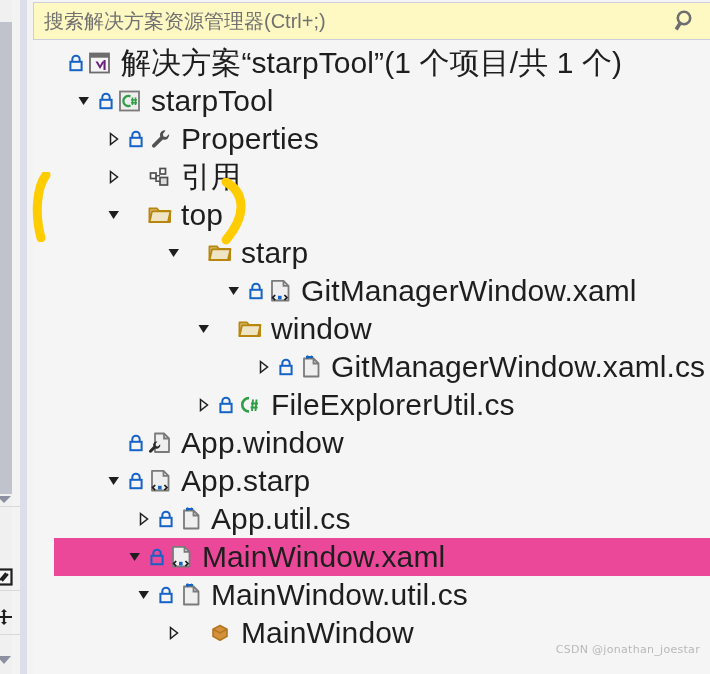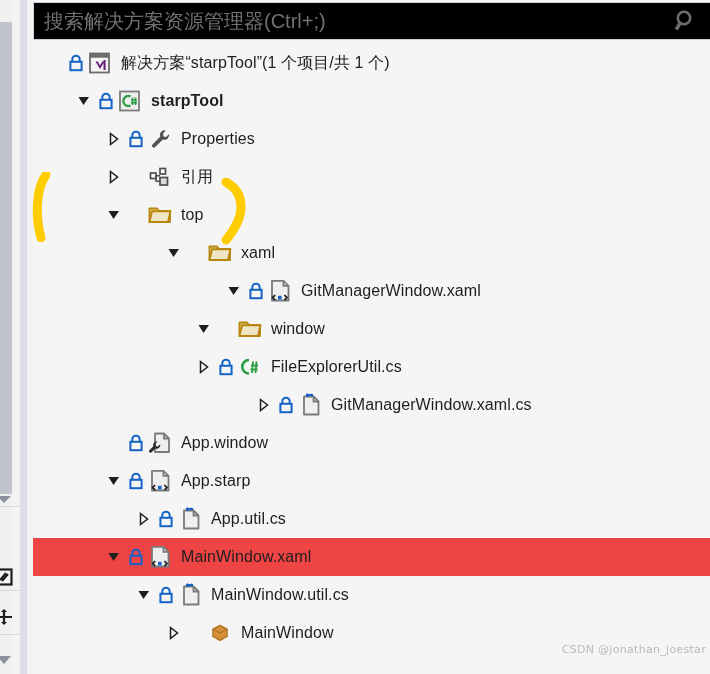--- a/index.html
+++ b/index.html
@@ -64,21 +64,21 @@
     left: 0; width: 20px; height: 1px;
     background: #d9d9d9;
   }
 
   
   .search-bar {
     position: absolute;
     left: 33px; top: 2px;
     width: 677px;
     height: 38px;
-    background: #000000;
+    background: #fef9c3;
     border: 1px solid #cccedb;
     border-right: none;
     box-sizing: border-box;
     display: flex;
     align-items: center;
   }
   .search-input {
     flex: 1 1 auto;
     border: none;
     outline: none;
@@ -110,21 +110,21 @@
     background: #f5f5f5;
     overflow: hidden;
   }
   .tree-row {
     position: relative;
     height: 38px;
     display: flex;
     align-items: center;
     white-space: nowrap;
   }
-  .tree-row.selected { background: #ef4444; }
+  .tree-row.selected { background: #ec4899; margin-left: 21px; }
 
   .indent { flex: 0 0 auto; }
 
   .expander {
     flex: 0 0 auto;
     width: 26px;
     height: 38px;
     display: flex;
     align-items: center;
     justify-content: center;
@@ -145,39 +145,39 @@
   .node-icon {
     flex: 0 0 auto;
     width: 30px;
     height: 38px;
     display: flex;
     align-items: center;
     justify-content: center;
   }
   .node-label {
     flex: 0 0 auto;
-    font-size: 16px;
+    font-size: 30px;
     color: #1e1e1e;
     padding-left: 6px;
     letter-spacing: 0.1px;
     text-align: center;
   }
-  .node-label.bold { font-weight: bold; }
+  .node-label.bold { font-weight: normal; }
 
   
   .annot {
     position: absolute;
     pointer-events: none;
   }
   .annot svg { display: block; }
 
   
   .watermark {
     position: absolute;
-    right: 4px;
+    right: 10px;
     bottom: 18px;
     font-size: 11px;
     color: #b9b9b9;
     font-family: "DejaVu Sans", sans-serif;
     letter-spacing: 0.3px;
   }
 </style>
 </head>
 <body>
 
@@ -345,21 +345,21 @@
             <path d="M4.3 8 L4.3 5.4 a3.7 3.7 0 0 1 7.4 0 L11.7 8" fill="none" stroke="#1663c7" stroke-width="2"></path>
             <rect x="2.4" y="7.8" width="11.2" height="8.4" fill="none" stroke="#1663c7" stroke-width="2"></rect>
           </svg>
         </div>
         <div class="node-icon">
           <svg width="26" height="26" viewBox="0 0 26 26">
             <path d="M2.5 6.5 L10 6.5 L12 9 L23 9 L23 20 L2.5 20 Z" fill="#e3d5a8" stroke="#b8860b" stroke-width="1.9" stroke-linejoin="round"></path>
             <path d="M5 9.2 L23.5 9.2 L21 20 L2.5 20 Z" fill="#efe5c4" stroke="#b8860b" stroke-width="1.9" stroke-linejoin="round"></path>
           </svg>
         </div>
-        <div class="node-label">xaml</div>
+        <div class="node-label">starp</div>
       </div>
       <div class="tree-row">
         <div class="indent" style="width: 188px;"></div>
         <div class="expander">
           <svg width="14" height="14" viewBox="0 0 14 14">
             <path d="M1.5 3 L12 3 L6.5 11 Z" fill="#1e1e1e"></path>
           </svg>
         </div>
         <div class="lock">
           <svg width="16" height="18" viewBox="0 0 16 18">
@@ -393,41 +393,20 @@
         </div>
         <div class="node-icon">
           <svg width="26" height="26" viewBox="0 0 26 26">
             <path d="M2.5 6.5 L10 6.5 L12 9 L23 9 L23 20 L2.5 20 Z" fill="#e3d5a8" stroke="#b8860b" stroke-width="1.9" stroke-linejoin="round"></path>
             <path d="M5 9.2 L23.5 9.2 L21 20 L2.5 20 Z" fill="#efe5c4" stroke="#b8860b" stroke-width="1.9" stroke-linejoin="round"></path>
           </svg>
         </div>
         <div class="node-label">window</div>
       </div>
       <div class="tree-row">
-        <div class="indent" style="width: 158px;"></div>
-        <div class="expander">
-          <svg width="14" height="14" viewBox="0 0 14 14">
-            <path d="M3.5 1.5 L10.5 7 L3.5 12.5 Z" fill="none" stroke="#1e1e1e" stroke-width="1.5"></path>
-          </svg>
-        </div>
-        <div class="lock">
-          <svg width="16" height="18" viewBox="0 0 16 18">
-            <path d="M4.3 8 L4.3 5.4 a3.7 3.7 0 0 1 7.4 0 L11.7 8" fill="none" stroke="#1663c7" stroke-width="2"></path>
-            <rect x="2.4" y="7.8" width="11.2" height="8.4" fill="none" stroke="#1663c7" stroke-width="2"></rect>
-          </svg>
-        </div>
-        <div class="node-icon">
-          <svg width="26" height="26" viewBox="0 0 26 26">
-            <path d="M12 6 A6.2 6.2 0 1 0 12 19.5" fill="none" stroke="#2f9e44" stroke-width="2.6"></path>
-            <path d="M16 7.5 L15 19 M19.5 7.5 L18.5 19 M14 11.5 L21 11.5 M13.6 15.5 L20.6 15.5" stroke="#2f9e44" stroke-width="1.9"></path>
-          </svg>
-        </div>
-        <div class="node-label">FileExplorerUtil.cs</div>
-      </div>
-      <div class="tree-row">
         <div class="indent" style="width: 218px;"></div>
         <div class="expander">
           <svg width="14" height="14" viewBox="0 0 14 14">
             <path d="M3.5 1.5 L10.5 7 L3.5 12.5 Z" fill="none" stroke="#1e1e1e" stroke-width="1.5"></path>
           </svg>
         </div>
         <div class="lock">
           <svg width="16" height="18" viewBox="0 0 16 18">
             <path d="M4.3 8 L4.3 5.4 a3.7 3.7 0 0 1 7.4 0 L11.7 8" fill="none" stroke="#1663c7" stroke-width="2"></path>
             <rect x="2.4" y="7.8" width="11.2" height="8.4" fill="none" stroke="#1663c7" stroke-width="2"></rect>
@@ -435,20 +414,41 @@
         </div>
         <div class="node-icon">
           <svg width="26" height="26" viewBox="0 0 26 26">
             <path d="M7 4.5 L16.5 4.5 L21.5 9.5 L21.5 22.5 L7 22.5 Z" fill="#efefef" stroke="#7a7a7a" stroke-width="1.8" stroke-linejoin="round"></path>
             <path d="M16.5 4.5 L16.5 9.5 L21.5 9.5" fill="none" stroke="#7a7a7a" stroke-width="1.8"></path>
             <path d="M10.5 5 L10.5 1.5 M9 3 L16 3" stroke="#1663c7" stroke-width="1.9"></path>
             <path d="M14 1.2 L16.6 3 L14 4.8 Z" fill="#1663c7"></path>
           </svg>
         </div>
         <div class="node-label">GitManagerWindow.xaml.cs</div>
+      </div>
+      <div class="tree-row">
+        <div class="indent" style="width: 158px;"></div>
+        <div class="expander">
+          <svg width="14" height="14" viewBox="0 0 14 14">
+            <path d="M3.5 1.5 L10.5 7 L3.5 12.5 Z" fill="none" stroke="#1e1e1e" stroke-width="1.5"></path>
+          </svg>
+        </div>
+        <div class="lock">
+          <svg width="16" height="18" viewBox="0 0 16 18">
+            <path d="M4.3 8 L4.3 5.4 a3.7 3.7 0 0 1 7.4 0 L11.7 8" fill="none" stroke="#1663c7" stroke-width="2"></path>
+            <rect x="2.4" y="7.8" width="11.2" height="8.4" fill="none" stroke="#1663c7" stroke-width="2"></rect>
+          </svg>
+        </div>
+        <div class="node-icon">
+          <svg width="26" height="26" viewBox="0 0 26 26">
+            <path d="M12 6 A6.2 6.2 0 1 0 12 19.5" fill="none" stroke="#2f9e44" stroke-width="2.6"></path>
+            <path d="M16 7.5 L15 19 M19.5 7.5 L18.5 19 M14 11.5 L21 11.5 M13.6 15.5 L20.6 15.5" stroke="#2f9e44" stroke-width="1.9"></path>
+          </svg>
+        </div>
+        <div class="node-label">FileExplorerUtil.cs</div>
       </div>
       <div class="tree-row">
         <div class="indent" style="width: 68px;"></div>
         <div class="expander none"></div>
         <div class="lock">
           <svg width="16" height="18" viewBox="0 0 16 18">
             <path d="M4.3 8 L4.3 5.4 a3.7 3.7 0 0 1 7.4 0 L11.7 8" fill="none" stroke="#1663c7" stroke-width="2"></path>
             <rect x="2.4" y="7.8" width="11.2" height="8.4" fill="none" stroke="#1663c7" stroke-width="2"></rect>
           </svg>
         </div>

